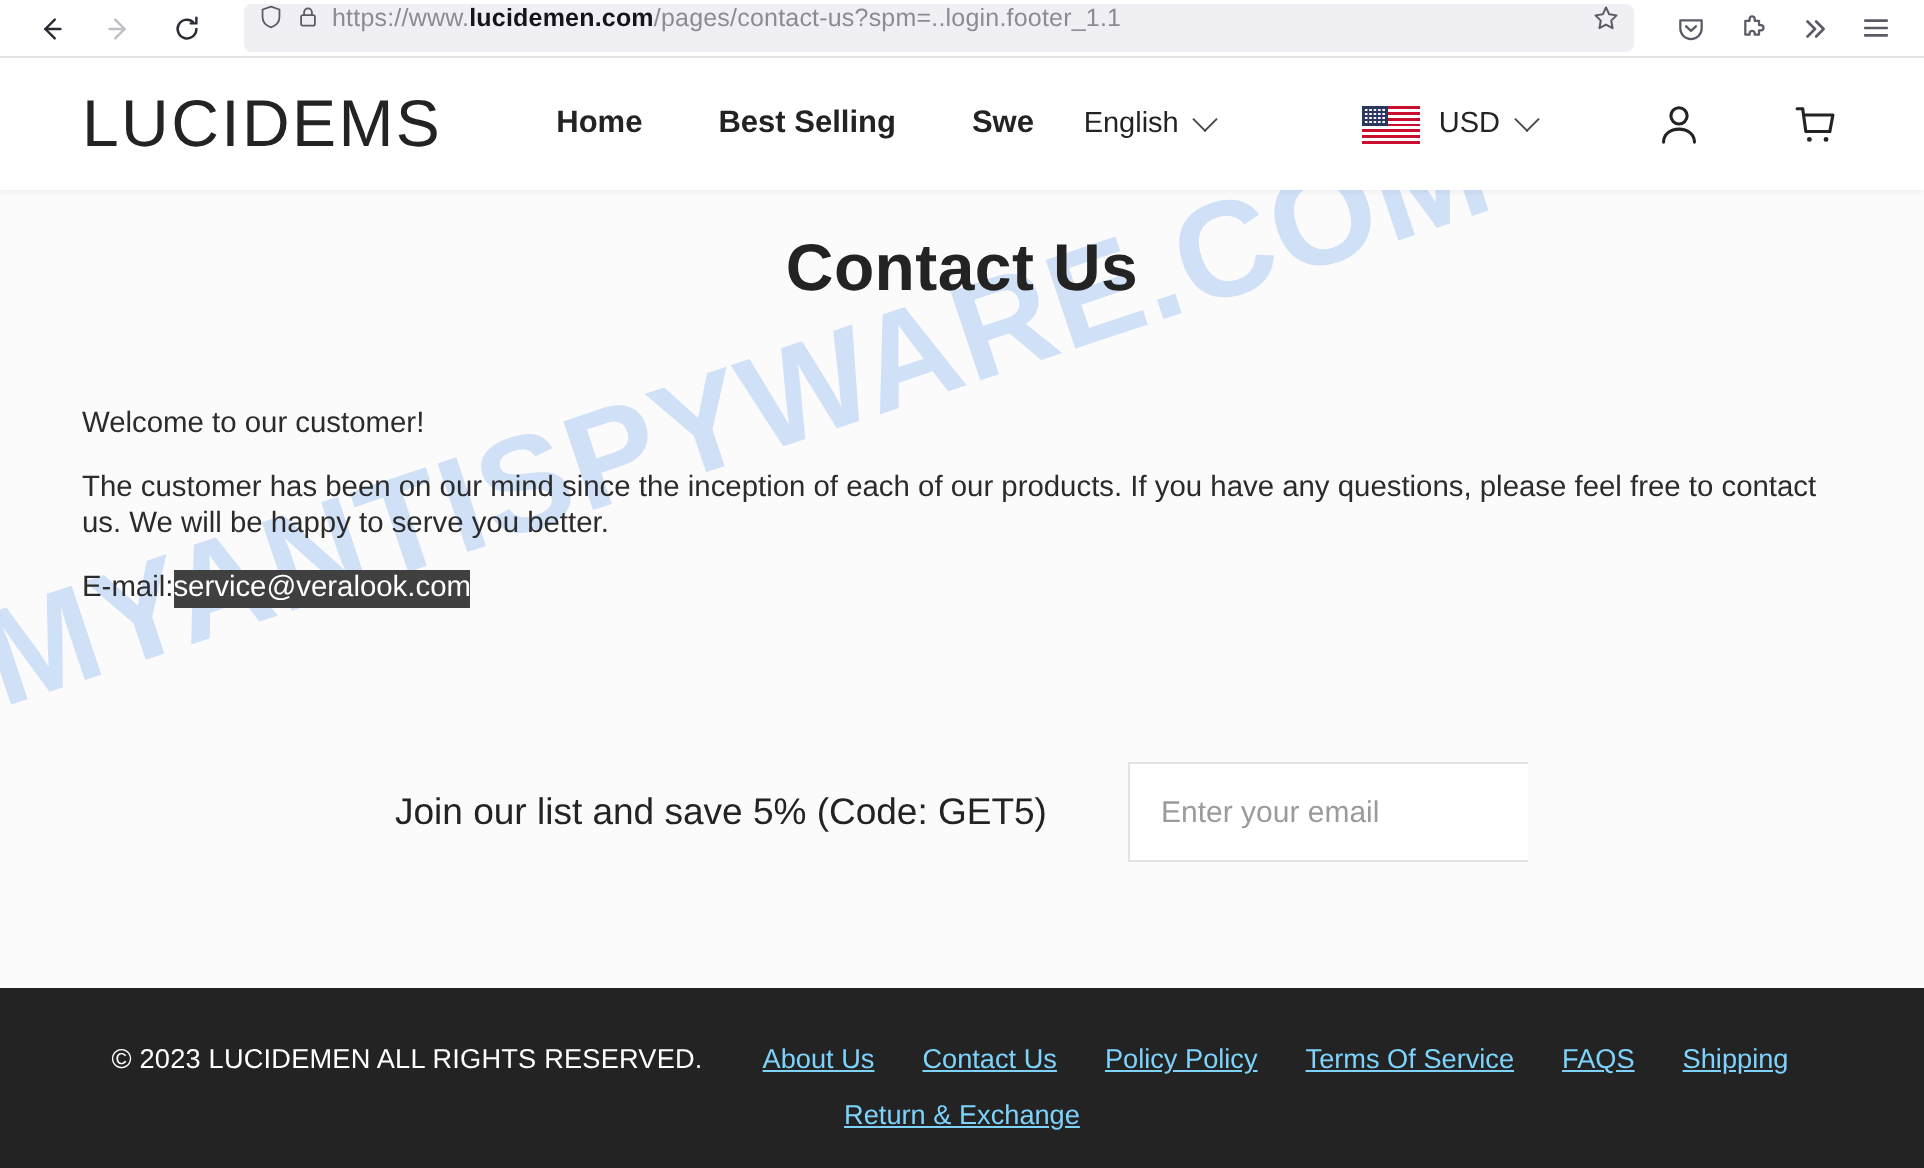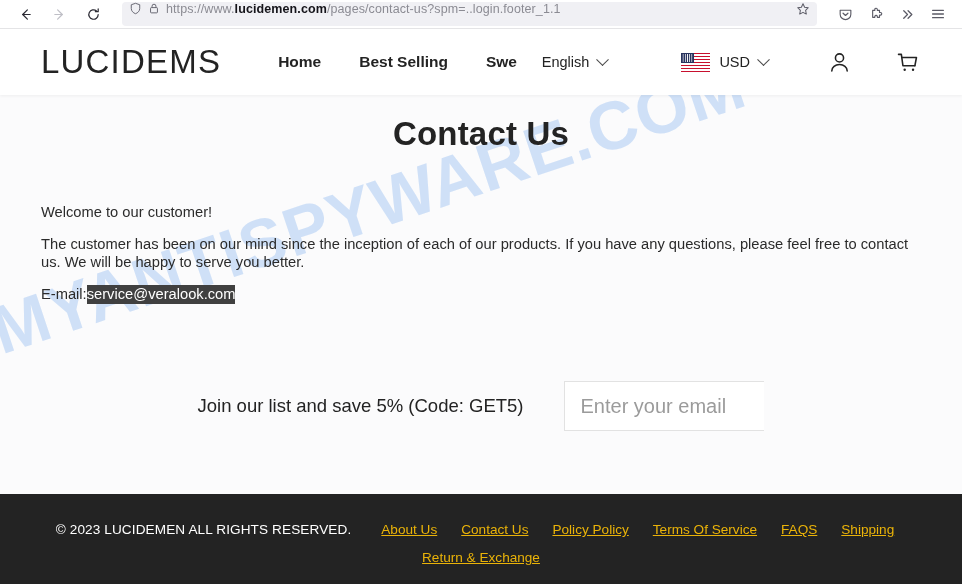--- a/index.html
+++ b/index.html
@@ -227,21 +227,21 @@
     color: #232323;
     white-space: nowrap;
   }
   .sub-form { display: flex; align-items: stretch; }
   .sub-input {
     width: 200px;
     height: 50px;
     border: 1px solid #e2e2e2;
     border-right: none;
     background: #ffffff;
-    font-size: 20px;
+    font-size: 15px;
     font-family: "Liberation Sans", sans-serif;
     color: #2b2b2b;
     padding: 0 15px;
     outline: none;
   }
   .sub-input::placeholder { color: #9b9b9b; }
   .sub-btn {
     height: 50px;
     min-width: 113px;
     background: #232323;
@@ -262,21 +262,21 @@
   }
   .footer-row {
     display: flex;
     align-items: center;
     justify-content: center;
     gap: 0;
     font-size: 13.6px;
   }
   .copyright { color: #ffffff; margin-right: 18px; letter-spacing: 0.1px; }
   .footer-link {
-    color: #eab308;
+    color: #7dd3fc;
     text-decoration: underline;
     white-space: nowrap;
     margin: 0 12px;
   }
   .footer-row2 { margin-top: 13px; }
 </style>
 </head>
 <body>
 
 <div class="browser-bar">

